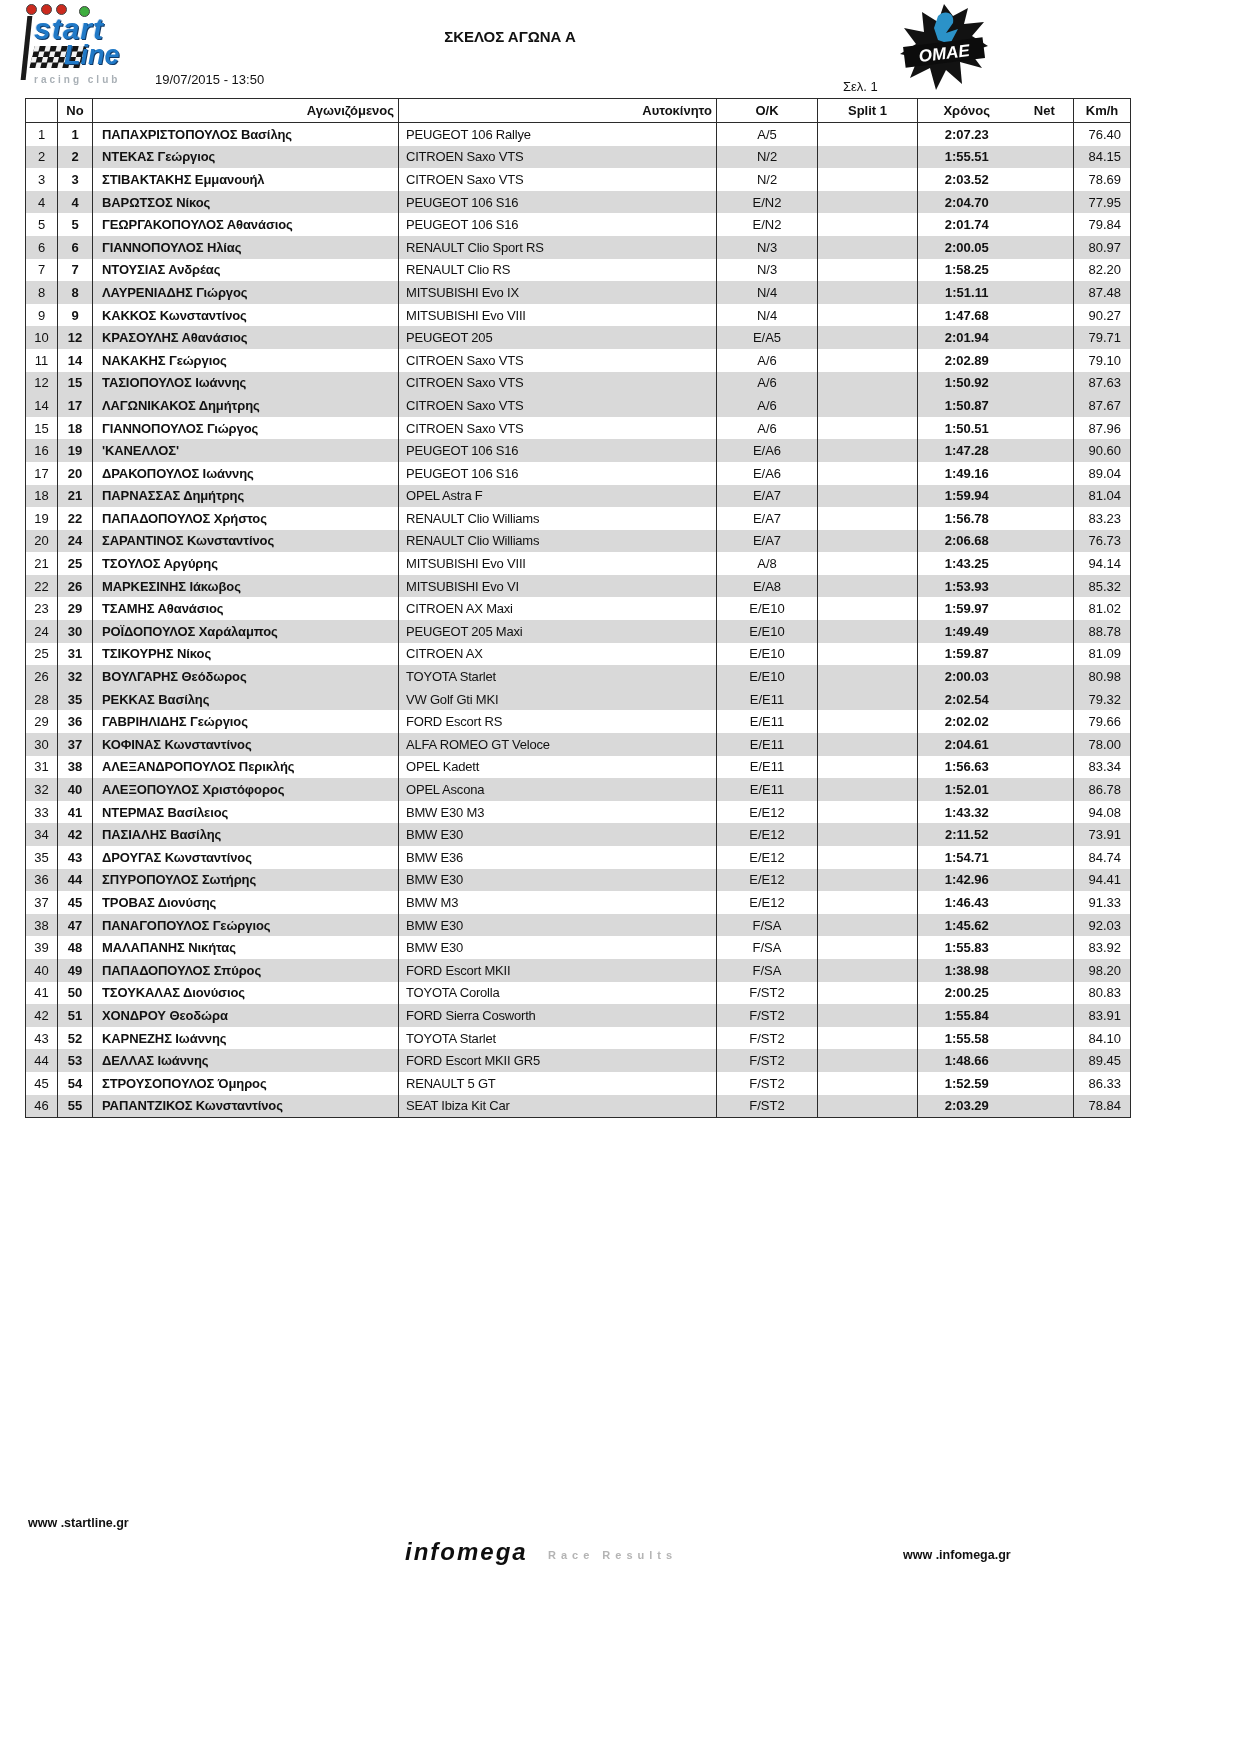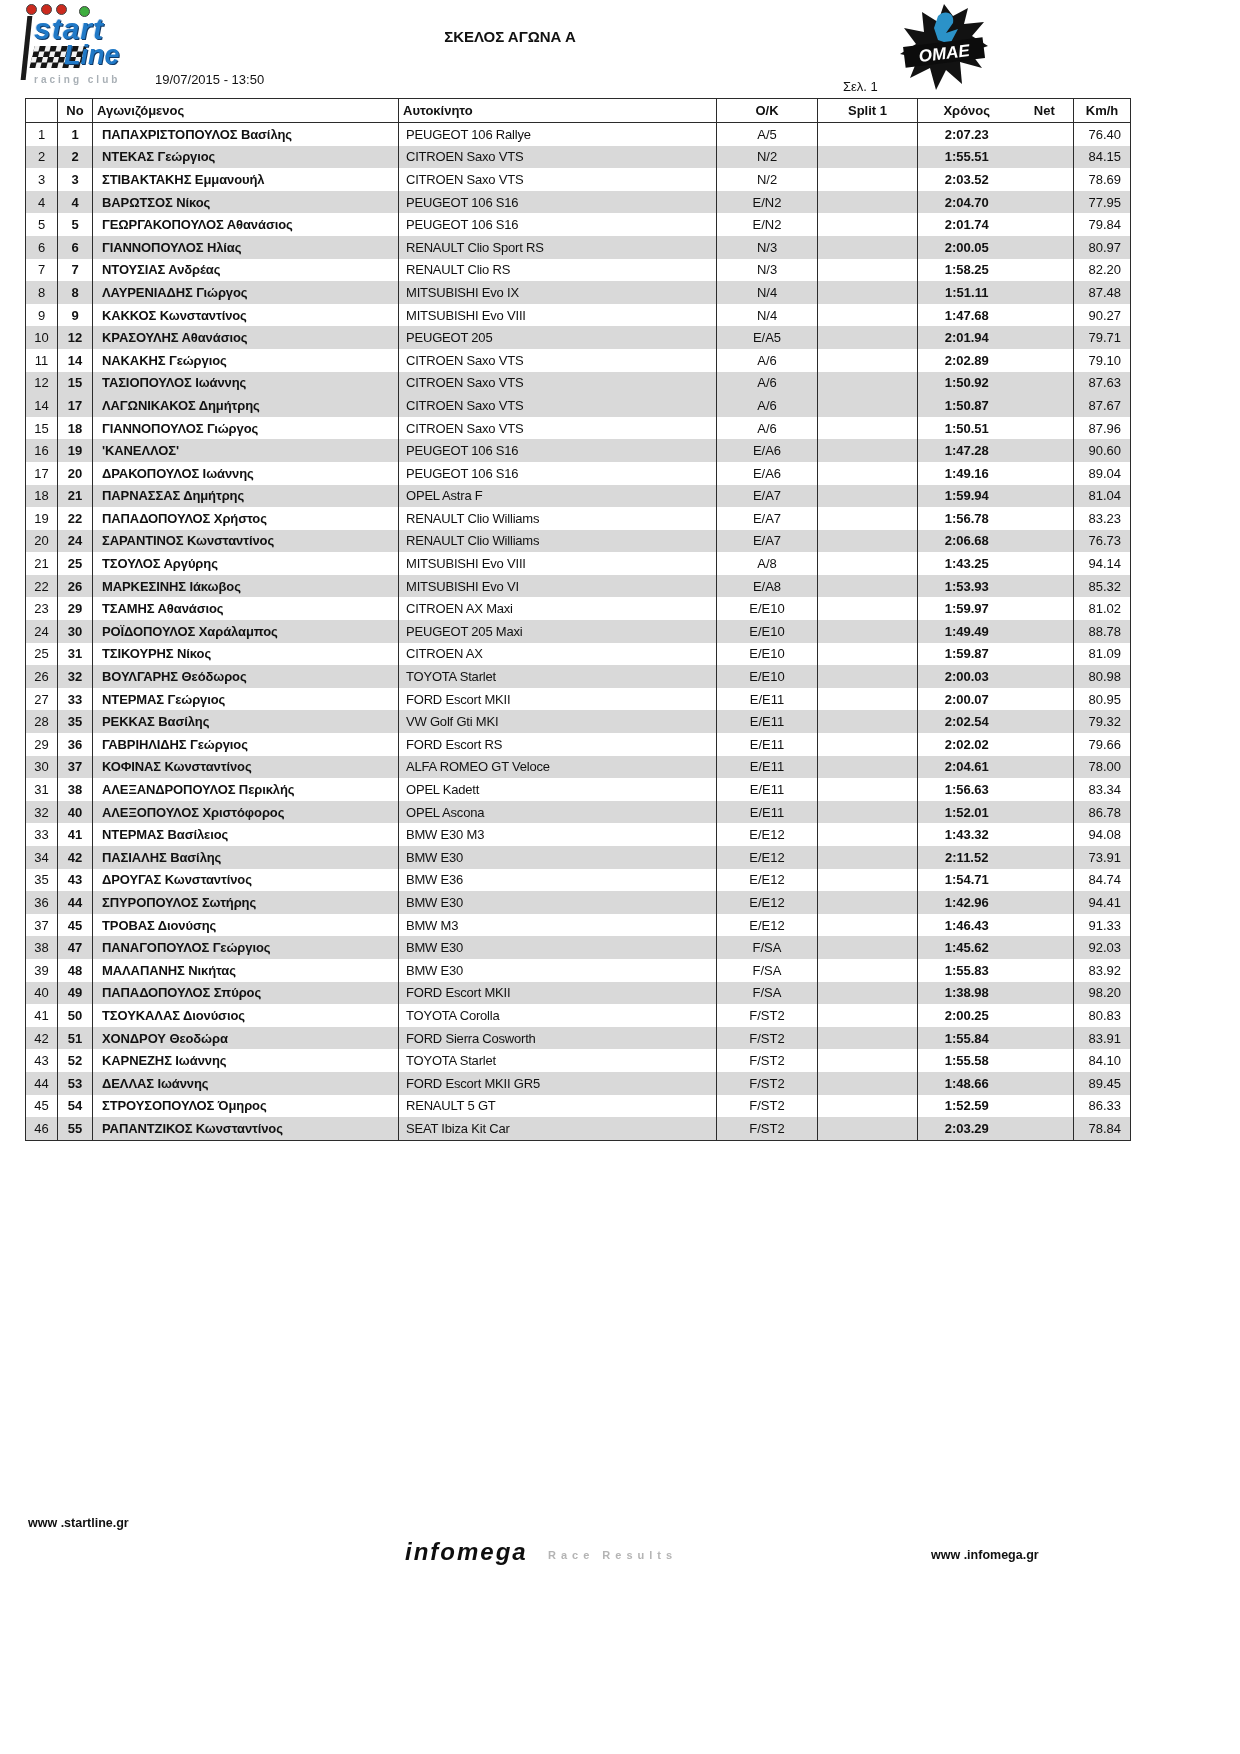--- a/index.html
+++ b/index.html
@@ -41,25 +41,25 @@
   .c-rank{text-align:center;}
   .c-no{text-align:center;font-weight:bold;}
   .c-name{text-align:left;font-weight:bold;padding-left:9px !important;letter-spacing:-0.1px;}
   .c-car{text-align:left;padding-left:7px !important;letter-spacing:-0.2px;}
   .c-class{text-align:center;font-size:12.5px;}
   .c-split{text-align:center;}
   .c-time{text-align:center;font-weight:bold;}
   .c-net{text-align:center;}
   .c-kmh{text-align:right;padding-right:9px !important;}
   th.h-split,th.h-net{font-weight:normal;font-size:12.5px;}
-  th.h-name,th.h-car{text-align:left;padding-left:9px;margin-left:16px;}
+  th.h-name,th.h-car{text-align:right;padding-left:9px;margin-left:16px;}
 
   
   .footer-left{position:absolute;left:28px;top:1516px;font-size:12.5px;font-weight:bold;}
-  .footer-right{position:absolute;left:903px;top:1548px;font-size:12.5px;font-weight:bold;margin-left:28px;}
+  .footer-right{position:absolute;left:903px;top:1548px;font-size:12.5px;font-weight:bold;}
   .brand{position:absolute;left:405px;top:1538px;font-size:24px;font-weight:900;font-style:italic;
          letter-spacing:2px;color:#0e0e0e;}
   .brand-sub{position:absolute;left:548px;top:1549px;font-size:11px;font-weight:bold;
              letter-spacing:5px;color:#b4b4b4;}
 </style>
 </head>
 <body>
 
 <div class="page">
 
@@ -386,31 +386,20 @@
     <td class="c-rank no-vline">26</td>
     <td class="c-no">32</td>
     <td class="c-name">ΒΟΥΛΓΑΡΗΣ Θεόδωρος</td>
     <td class="c-car">TOYOTA Starlet</td>
     <td class="c-class">E/E10</td>
     <td class="c-split"></td>
     <td class="c-time">2:00.03</td>
     <td class="c-net no-vline"></td>
     <td class="c-kmh">80.98</td>
   </tr>
-        <tr>
-    <td class="c-rank no-vline">27</td>
-    <td class="c-no">33</td>
-    <td class="c-name">ΝΤΕΡΜΑΣ Γεώργιος</td>
-    <td class="c-car">FORD Escort MKII</td>
-    <td class="c-class">E/E11</td>
-    <td class="c-split"></td>
-    <td class="c-time">2:00.07</td>
-    <td class="c-net no-vline"></td>
-    <td class="c-kmh">80.95</td>
-  </tr>
         <tr class="shade">
     <td class="c-rank no-vline">28</td>
     <td class="c-no">35</td>
     <td class="c-name">ΡΕΚΚΑΣ Βασίλης</td>
     <td class="c-car">VW Golf Gti MKI</td>
     <td class="c-class">E/E11</td>
     <td class="c-split"></td>
     <td class="c-time">2:02.54</td>
     <td class="c-net no-vline"></td>
     <td class="c-kmh">79.32</td>

